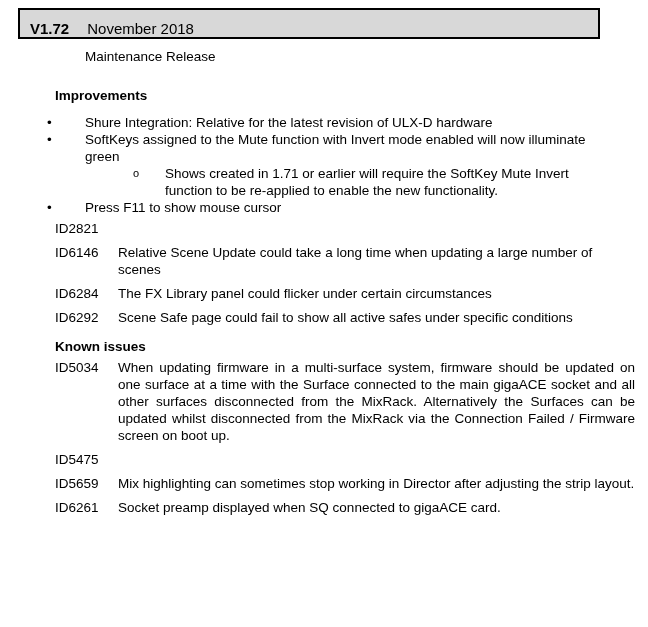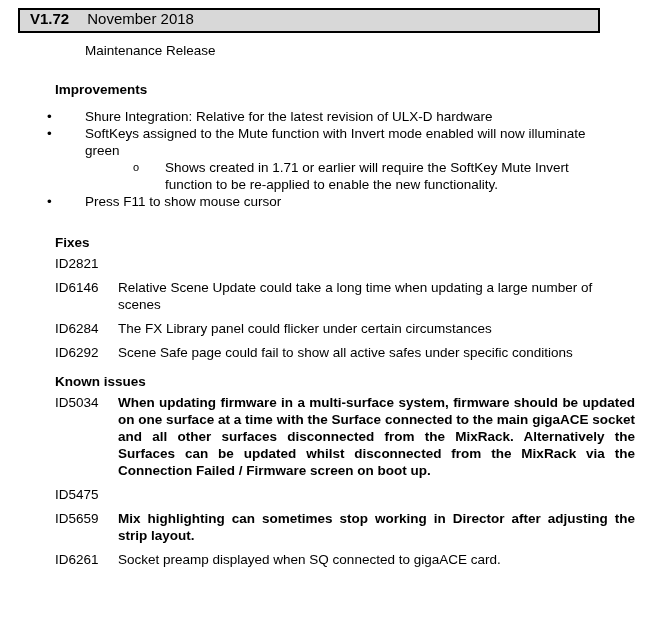--- a/index.html
+++ b/index.html
@@ -11,25 +11,25 @@
     background: #ffffff;
     color: #000000;
     font-family: "Liberation Sans", sans-serif;
     font-size: 13.5px;
     line-height: 17px;
     overflow: hidden;
   }
   .version-bar {
     margin: 8px 0 0 18px;
     width: 582px;
-    height: 25px;
+    height: 31px;
     background: #d8d8d8;
     border: 2px solid #000000;
     display: flex;
-    align-items: flex-start;
+    align-items: flex-end;
     padding-left: 10px;
   }
   .version-label { font-weight: bold; font-size: 15px; }
   .release-date { margin-left: 18px; font-size: 15px; }
 
   .subtitle { margin: 9px 0 0 85px; }
 
   .section-title { font-weight: bold; margin-left: 55px; }
   .t-improvements { margin-top: 22px; }
   .t-fixes { margin-top: 24px; }
@@ -40,21 +40,21 @@
   .bullet-marker { width: 38px; flex: none; }
   .bullet-text { width: 515px; }
   .sub-row { display: flex; margin-left: 133px; }
   .sub-marker { width: 32px; flex: none; font-size: 11px; }
   .sub-text { width: 436px; }
 
   .id-row { display: flex; margin: 7px 0 0 55px; }
   .id-row.first { margin-top: 4px; }
   .id-label { width: 63px; flex: none; }
   .item-text { width: 517px; }
-  .justified { text-align: justify; font-weight: bold; }
+  .justified { text-align: justify; }
 
   sup.ord { font-size: 9px; vertical-align: super; line-height: 0; }
 </style>
 </head>
 <body>
 
 <div class="page">
 
   <div class="version-bar">
     <span class="version-label">V1.72</span>
@@ -77,21 +77,20 @@
     <div class="sub-row">
       <span class="sub-marker">o</span>
       <div class="sub-text">Shows created in 1.71 or earlier will require the SoftKey Mute Invert function to be re-applied to enable the new functionality.</div>
     </div>
     <div class="bullet-row">
       <span class="bullet-marker">•</span>
       <div class="bullet-text">Press F11 to show mouse cursor</div>
     </div>
   </div>
 
-  <div class="section-title t-fixes">Fixes</div>
 
   <div>
     <div class="id-row first">
       <span class="id-label">ID2821</span>
     </div>
     <div class="id-row">
       <span class="id-label">ID6146</span>
       <div class="item-text">Relative Scene Update could take a long time when updating a large number of scenes</div>
     </div>
     <div class="id-row">

